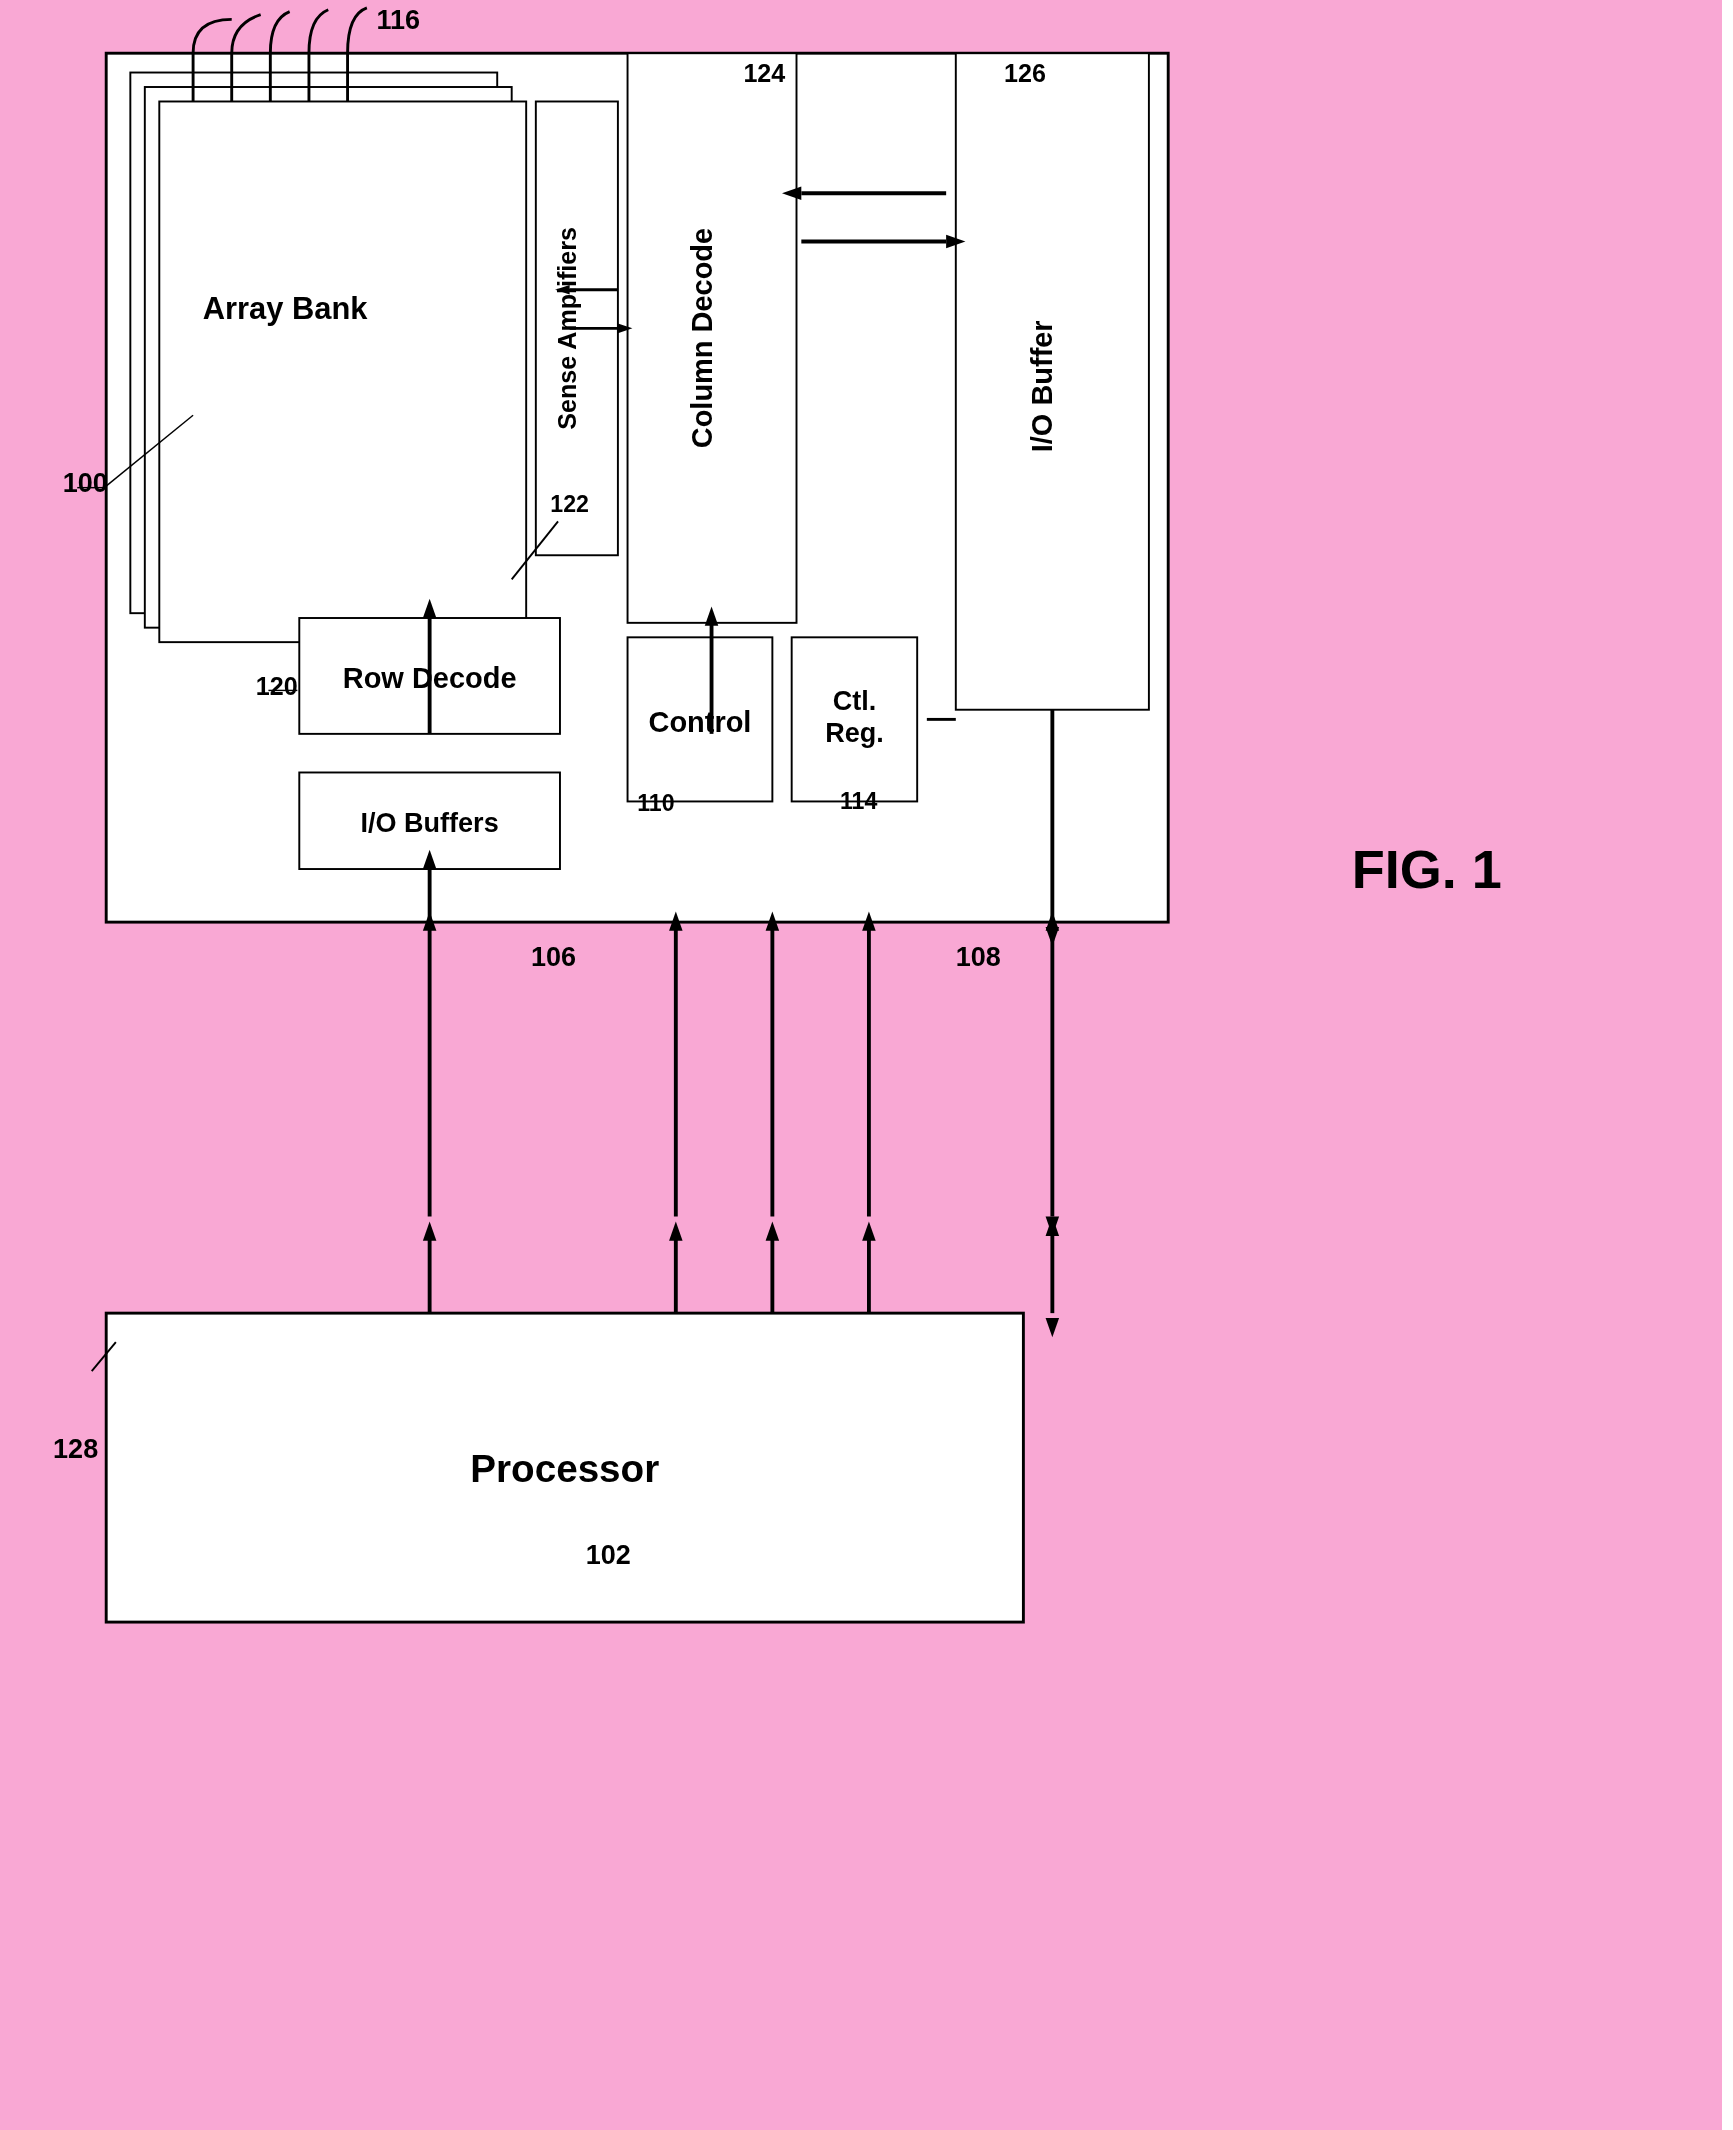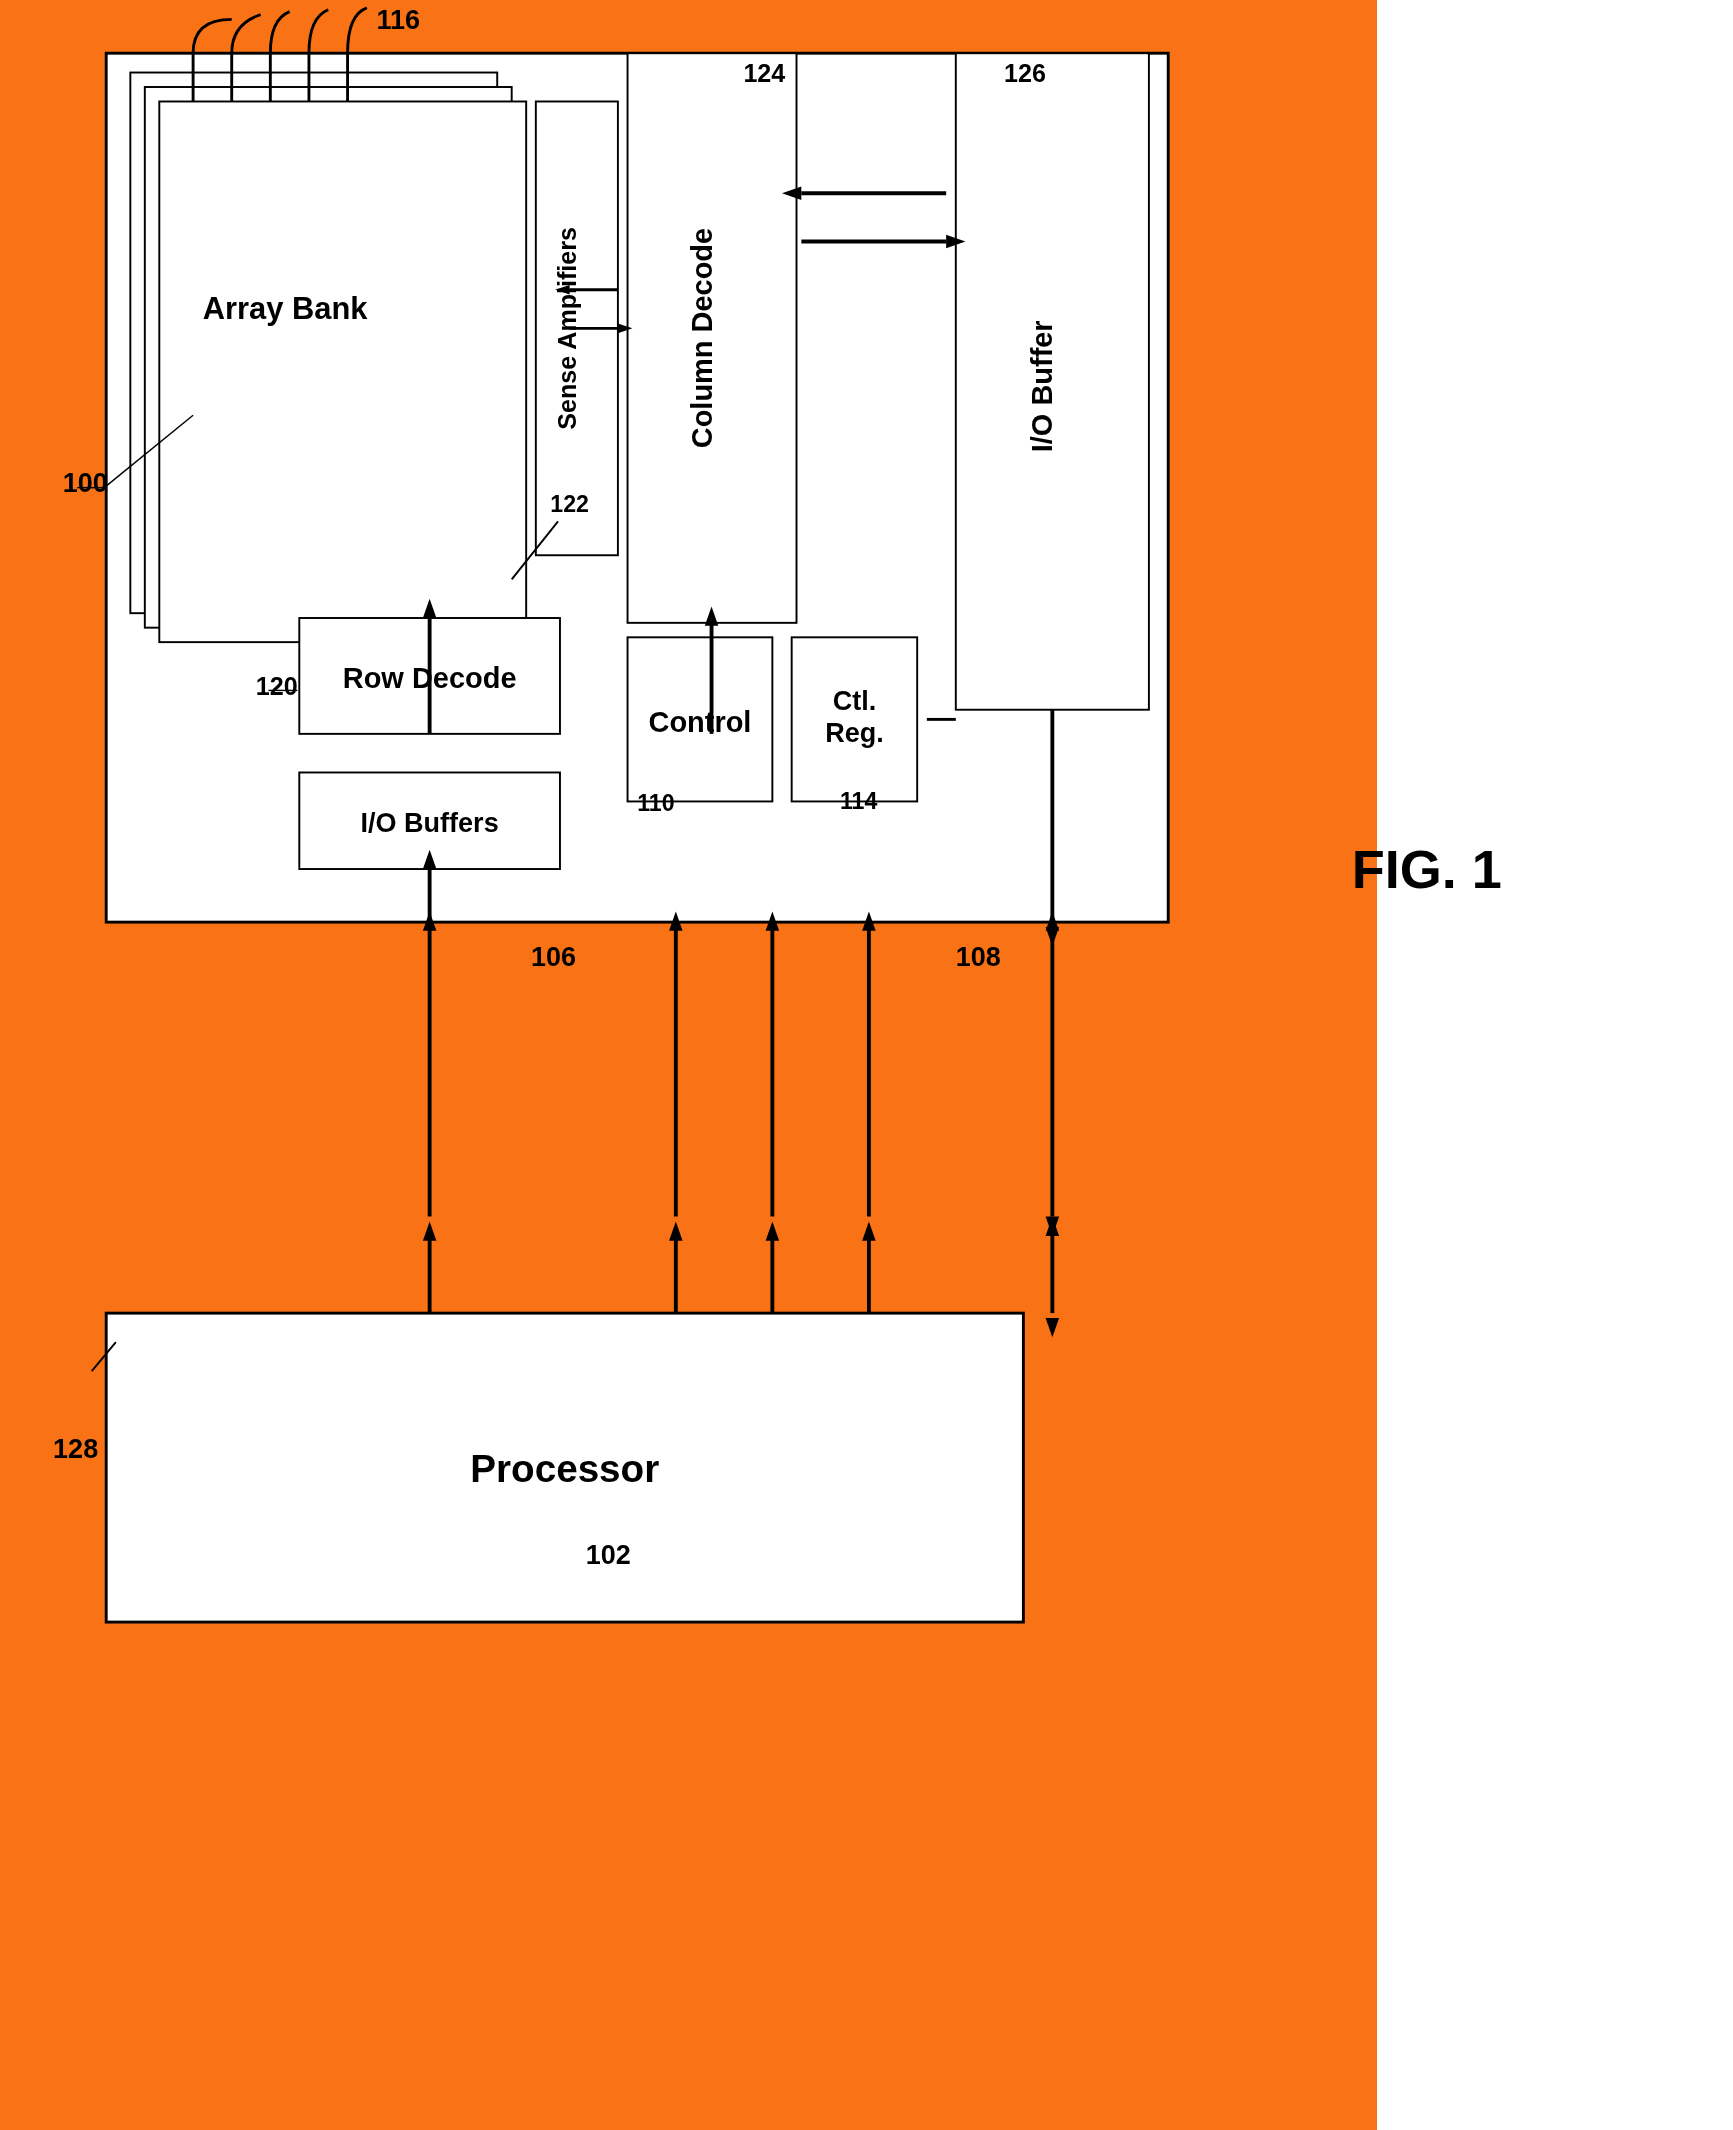--- a/index.html
+++ b/index.html
@@ -6,24 +6,24 @@
     body {
       width: 1733px;
       height: 2131px;
       background: #ffffff;
       font-family: Arial, sans-serif;
       position: relative;
       overflow: hidden;
     }
 
     .page {
-      width: 1377px;
+      width: 1722px;
       height: 2131px;
       position: relative;
-      background: #f97316;
+      background: #f9a8d4;
       text-decoration: underline;
     }
 
     svg.diagram {
       position: absolute;
       top: 0;
       left: 0;
       width: 1733px;
       height: 2131px;
       pointer-events: none;

